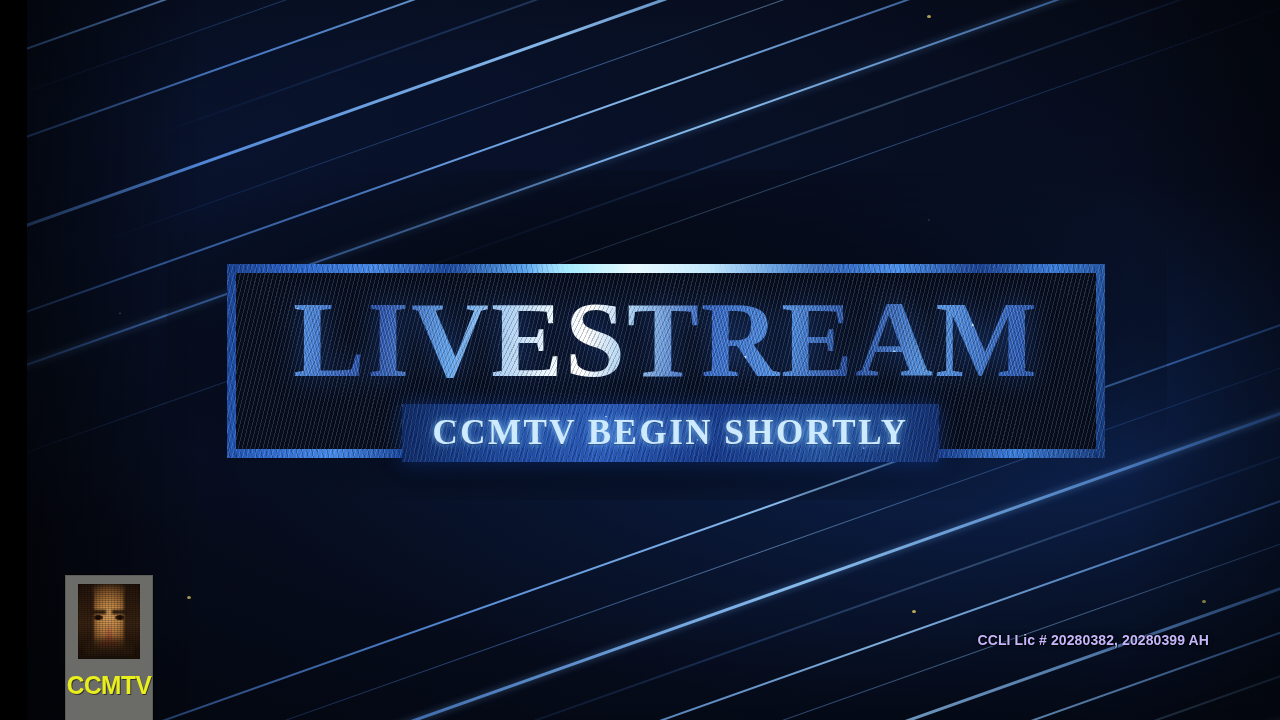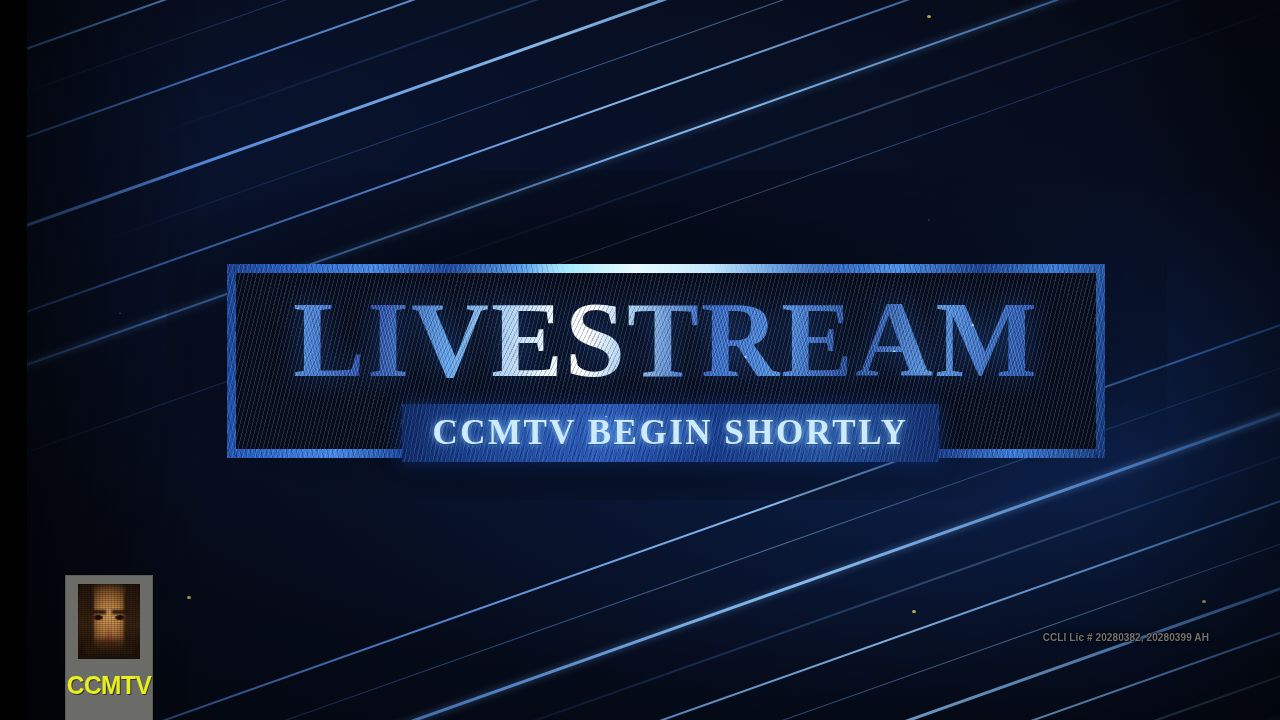--- a/index.html
+++ b/index.html
@@ -360,23 +360,23 @@
     user-select: none;
   }
 
   
   .ccli {
     position: absolute;
     right: 98px;
     top: 632px;
     font-family: "Liberation Sans", sans-serif;
     font-weight: 700;
-    font-size: 10px;
+    font-size: 14px;
     letter-spacing: 0.1px;
-    color: #737373;
+    color: #c4b5fd;
     text-shadow:
       1px 1px 0 rgba(0,0,0,0.75),
      -1px 0   0 rgba(0,0,0,0.55),
       0 -1px  0 rgba(0,0,0,0.55),
       0 0 5px rgba(0,0,0,0.6);
     white-space: nowrap;
     user-select: none;
   }
 </style>
 </head>

